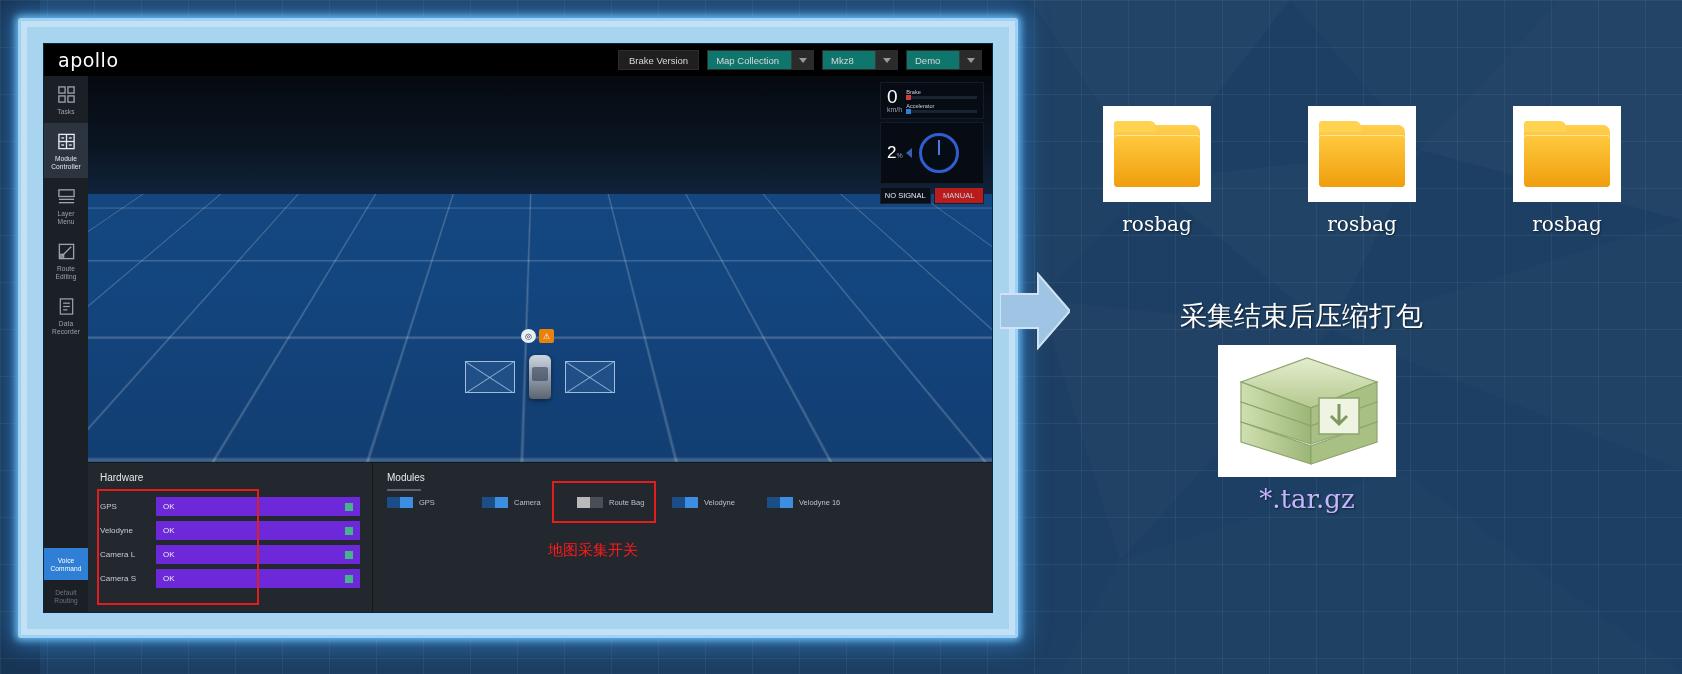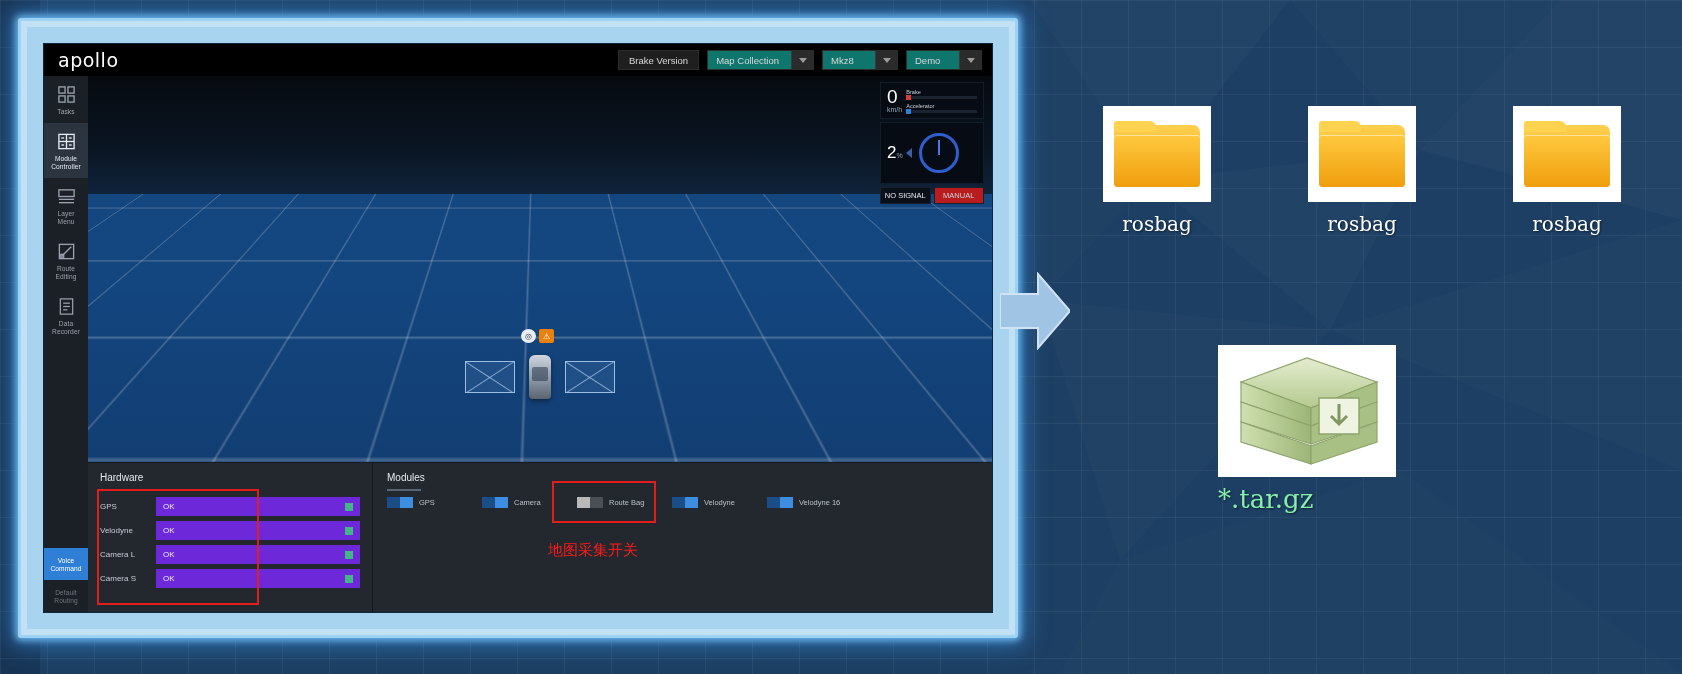--- a/index.html
+++ b/index.html
@@ -287,21 +287,21 @@
     font-family: "DejaVu Serif", serif;
     text-shadow: 1px 1px 2px rgba(0,0,0,.55);
   }
   #targz-tile {
     position: absolute; left: 188px; top: 345px;
     width: 178px; height: 132px; background: #fff;
     display: flex; align-items: center; justify-content: center;
   }
   #targz-caption {
     position: absolute; left: 188px; top: 484px; width: 178px;
-    text-align: left; color: #86efac; font-size: 26px;
+    text-align: center; color: #c4b5fd; font-size: 26px;
     font-family: "DejaVu Serif", serif;
     text-shadow: 1px 1px 2px rgba(0,0,0,.5);
   }
   #big-arrow {
     position: absolute; left: 1000px; top: 272px; width: 70px; height: 78px;
   }
 </style>
 </head>
 <body>
 
@@ -630,20 +630,21 @@
         <div class="folder">
           <div class="folder-back"></div>
             <div class="folder-tab"></div>
             <div class="folder-front"></div>
         </div>
       </div>
       <div class="folder-caption">rosbag</div>
     </div>
   </div>
 
+  <div id="pack-title">采集结束后压缩打包</div>
 
   <div id="targz-tile">
     <svg width="160" height="118" viewBox="0 0 160 118">
       <defs>
         <linearGradient id="g1" x1="0" y1="0" x2="0" y2="1">
           <stop offset="0" stop-color="#e4edcf"></stop>
             <stop offset="1" stop-color="#b4c98e"></stop>
         </linearGradient>
         <linearGradient id="g2" x1="0" y1="0" x2="1" y2="0">
           <stop offset="0" stop-color="#cfe0b0"></stop>

